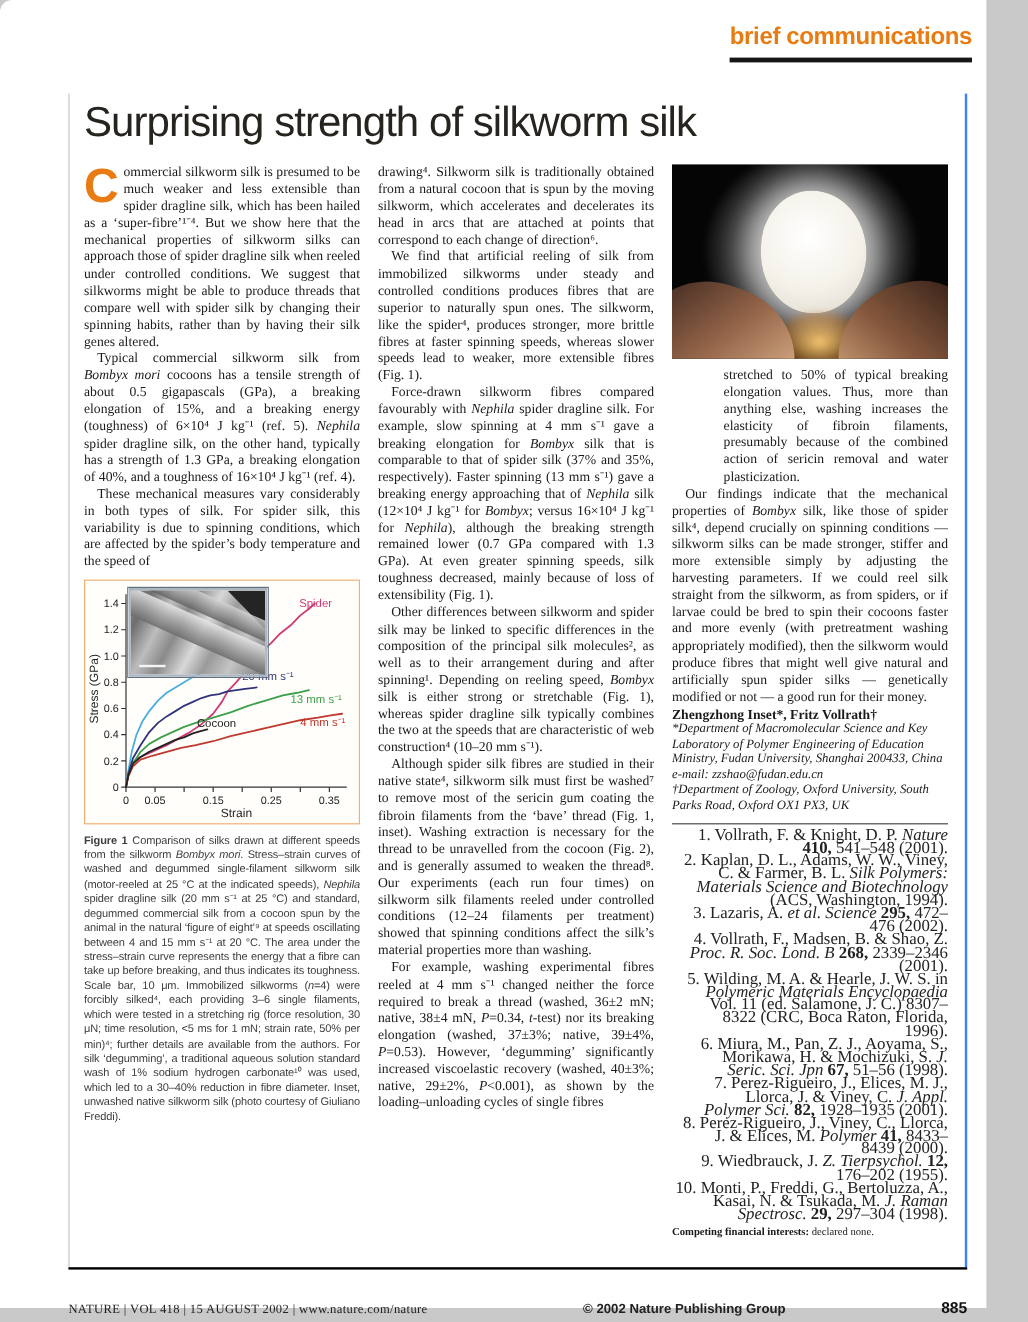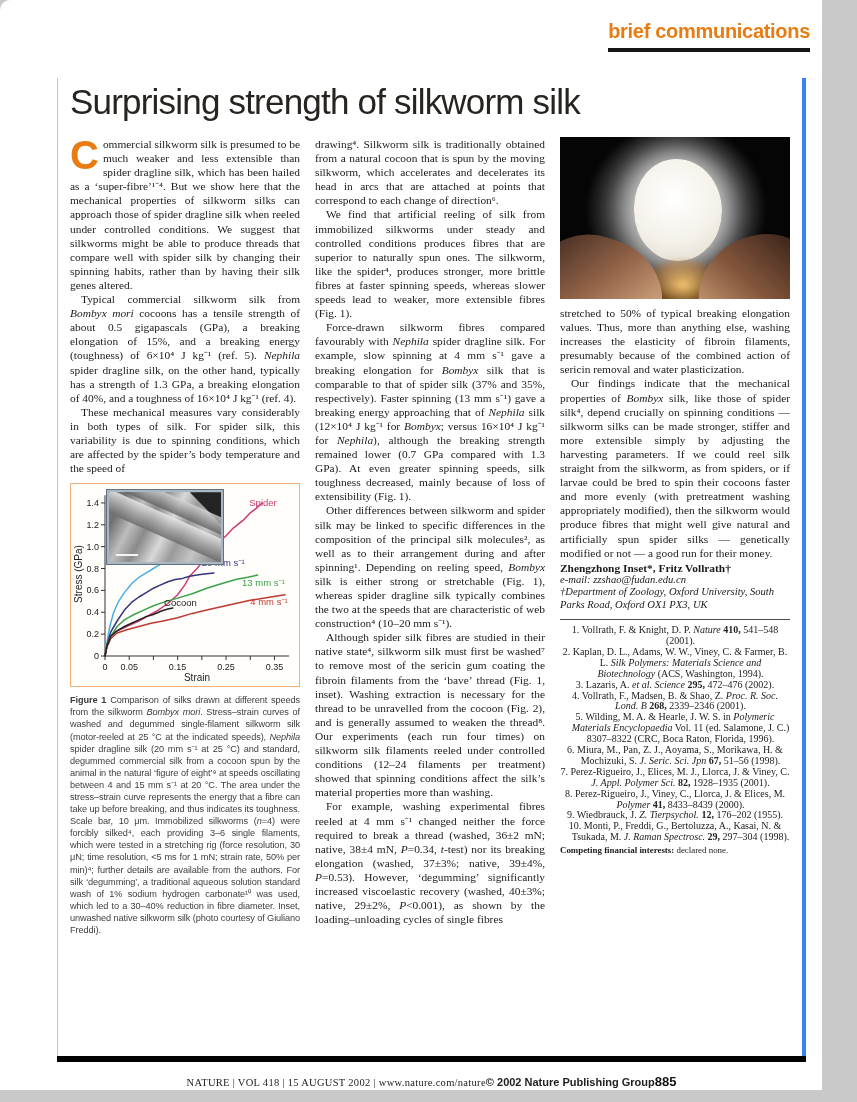--- a/index.html
+++ b/index.html
@@ -7,21 +7,21 @@
        font-family:"Liberation Serif", serif;color:#1a1a1a;}
   .page{position:absolute;left:0;top:0;width:822px;height:1090px;background:#fff;
         border-radius:10px 0 0 0;}
   
   .masthead{position:absolute;top:20px;right:12px;text-align:right;}
   .masthead .section{display:inline-block;font-family:"Liberation Sans",sans-serif;
         font-weight:bold;font-size:20px;letter-spacing:-0.3px;color:#e87c12;
         padding-bottom:5px;border-bottom:4px solid #161616;}
   
   .article{position:absolute;left:57px;top:78px;width:749px;height:978px;
-        border-left:1px solid #c6c6c6;border-right:4px solid #3b82f6;box-sizing:border-box;}
+        border-left:1px solid #c6c6c6;border-right:2px solid #3b82f6;box-sizing:border-box;}
   .title{font-family:"Liberation Sans",sans-serif;font-weight:400;font-size:35px;
         letter-spacing:-0.8px;color:#27241f;margin:4px 0 9px 12px;}
   .standfirst{font-family:"Liberation Sans",sans-serif;font-size:16px;color:#e8913c;
         margin:0 0 0 12px;letter-spacing:-0.2px;}
   .columns{display:flex;gap:15px;margin:15px 0 0 12px;width:720px;}
   .col{width:230px;}
   .body-p{font-size:11.4px;line-height:14.1px;text-align:justify;margin:0;}
   .body-p.indent{text-indent:11px;}
   .dropcap{float:left;font-family:"Liberation Sans",sans-serif;font-weight:bold;
         font-size:40px;line-height:33px;color:#e87c12;padding:2px 4px 0 0;}
@@ -57,27 +57,27 @@
        border-radius:48% 52% 40% 60%;transform:rotate(18deg);}
   .finger{position:absolute;right:-32px;bottom:-55px;width:124px;height:118px;
        background:linear-gradient(235deg,#241510,#86583d 50%,#c29570 78%);
        border-radius:55% 45% 60% 40%;transform:rotate(-14deg);}
   .fig2cap{margin-top:6px;font-size:9.4px;}
   
   .authors{font-size:11.4px;font-weight:bold;margin:2px 0 0 0;}
   .affil{font-size:10.6px;line-height:12.8px;font-style:italic;margin:0;text-align:left;}
   .refs-rule{border-top:1px solid #4a4a4a;margin:7px 0 5px 0;}
   ol.refs{margin:0;padding:0;list-style:none;counter-reset:ref;}
-  ol.refs li{counter-increment:ref;font-size:10px;line-height:10.9px;color:#222;
-       padding-left:11px;text-indent:-11px;text-align:center;}
+  ol.refs li{counter-increment:ref;font-size:14px;line-height:10.9px;color:#222;
+       padding-left:11px;text-indent:-11px;text-align:right;}
   ol.refs li::before{content:counter(ref) ". ";}
   .competing{font-size:8.9px;line-height:10.9px;margin:2px 0 0 0;text-align:left;}
   
-  .footer{position:absolute;left:57px;top:1056px;width:749px;border-top:6px solid #000000;
-       padding-top:12px;display:flex;justify-content:center;align-items:baseline;}
+  .footer{position:absolute;left:57px;top:1056px;width:749px;border-top:2px solid #000000;
+       padding-top:24px;display:flex;justify-content:space-between;align-items:baseline;}
   .footer .cite{font-family:"Liberation Serif",serif;font-size:10.5px;letter-spacing:.3px;color:#222;}
   .footer .copy{font-family:"Liberation Sans",sans-serif;font-weight:bold;font-size:11px;color:#222;}
   .footer .pagenum{font-family:"Liberation Sans",sans-serif;font-weight:bold;font-size:13px;color:#111;}
   svg text{font-family:"Liberation Sans",sans-serif;}
 </style>
 </head>
 <body>
 
 <div class="page">
 
@@ -166,24 +166,25 @@
 
       <div class="col">
         <div class="photo">
           <div class="halo"></div>
           <div class="cocoon-core"></div>
           <div class="glow"></div>
           <div class="thumb"></div>
           <div class="finger"></div>
         </div>
 
-        <p class="body-p" style="margin-top:7px;">stretched to 50% of typical breaking elongation values. Thus, more than anything else, washing increases the elasticity of fibroin filaments, presumably because of the combined action of sericin removal and water plasticization.</p>
+        <p class="body-p" style="margin-top:7px;margin-left:43px;">stretched to 50% of typical breaking elongation values. Thus, more than anything else, washing increases the elasticity of fibroin filaments, presumably because of the combined action of sericin removal and water plasticization.</p>
         <p class="body-p indent">Our findings indicate that the mechanical properties of <i>Bombyx</i> silk, like those of spider silk⁴, depend crucially on spinning conditions — silkworm silks can be made stronger, stiffer and more extensible simply by adjusting the harvesting parameters. If we could reel silk straight from the silkworm, as from spiders, or if larvae could be bred to spin their cocoons faster and more evenly (with pretreatment washing appropriately modified), then the silkworm would produce fibres that might well give natural and artificially spun spider silks — genetically modified or not — a good run for their money.</p>
 
         <p class="authors">Zhengzhong Inset*, Fritz Vollrath†</p>
+        <p class="affil">*<i>Department of Macromolecular Science and Key Laboratory of Polymer Engineering of Education Ministry, Fudan University, Shanghai 200433, China</i></p>
         <p class="affil"><i>e-mail: zzshao@fudan.edu.cn</i></p>
         <p class="affil">†<i>Department of Zoology, Oxford University, South Parks Road, Oxford OX1 PX3, UK</i></p>
 
         <div class="refs-rule"></div>
         <ol class="refs">
             <li>Vollrath, F. &amp; Knight, D. P. <i>Nature</i> <b>410,</b> 541–548 (2001).</li>
             <li>Kaplan, D. L., Adams, W. W., Viney, C. &amp; Farmer, B. L. <i>Silk Polymers: Materials Science and Biotechnology</i> (ACS, Washington, 1994).</li>
             <li>Lazaris, A. <i>et al.</i> <i>Science</i> <b>295,</b> 472–476 (2002).</li>
             <li>Vollrath, F., Madsen, B. &amp; Shao, Z. <i>Proc. R. Soc. Lond. B</i> <b>268,</b> 2339–2346 (2001).</li>
             <li>Wilding, M. A. &amp; Hearle, J. W. S. in <i>Polymeric Materials Encyclopaedia</i> Vol. 11 (ed. Salamone, J. C.) 8307–8322 (CRC, Boca Raton, Florida, 1996).</li>

